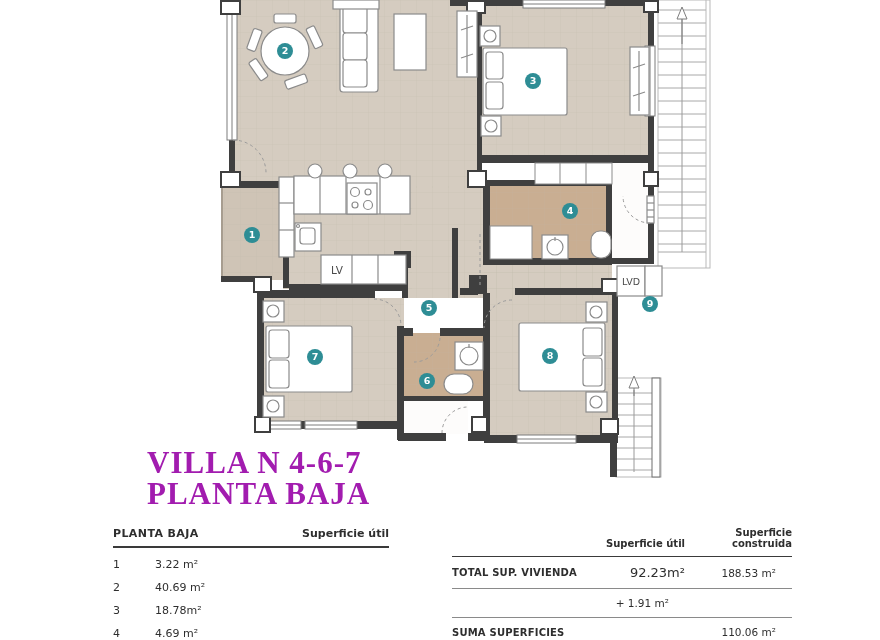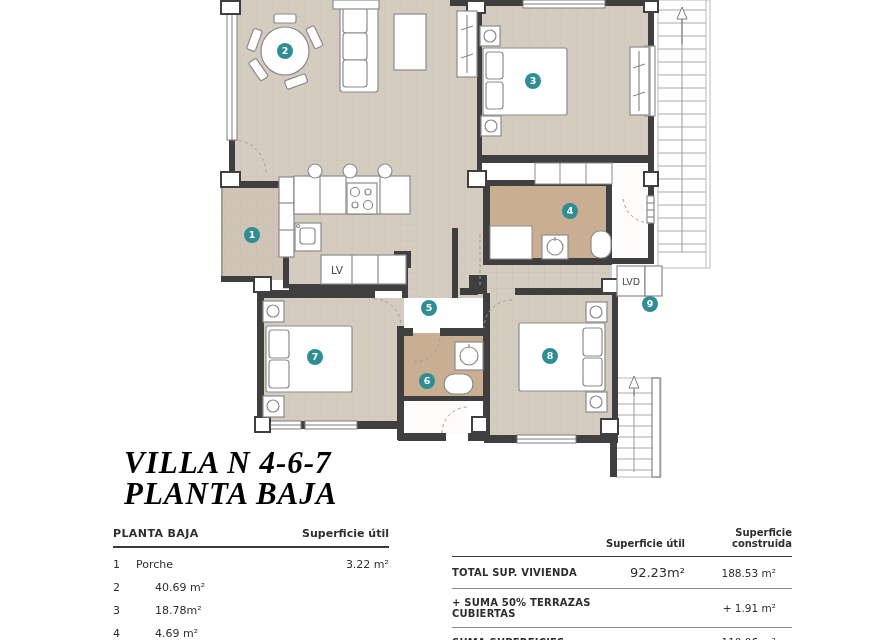--- a/index.html
+++ b/index.html
@@ -1,22 +1,22 @@
 <!DOCTYPE html>
 <html><head>
 <meta charset="utf-8">
 <style>
   html,body{margin:0;padding:0;background:#ffffff;}
   .screen{position:relative;width:880px;height:640px;overflow:hidden;background:#fff;
           font-family:"DejaVu Sans",sans-serif;}
   svg text{font-family:"DejaVu Sans",sans-serif;}
   .plan-svg{position:absolute;left:0;top:0;}
-  .title{position:absolute;left:124px;top:447px;
-         font-family:"Liberation Serif",serif;font-weight:700;color:#000000;
-         font-size:31px;line-height:31px;letter-spacing:1px;font-style:italic;}
+  .title{position:absolute;left:147px;top:447px;
+         font-family:"Liberation Serif",serif;font-weight:700;color:#a21caf;
+         font-size:31px;line-height:31px;letter-spacing:1px;}
   
   .ltable{position:absolute;left:113px;top:527px;width:276px;color:#2e2e2e;}
   .ltable .thead{display:flex;justify-content:space-between;align-items:flex-end;
                  border-bottom:2px solid #3a3a3a;padding-bottom:6px;}
   .ltable .thead .sec{font-size:11px;font-weight:700;letter-spacing:.4px;}
   .ltable .thead .col{font-size:11px;font-weight:700;}
   .ltable .row{display:flex;margin-top:10px;font-size:11px;align-items:baseline;}
   .ltable .row .n{width:23px;flex:none;}
   .ltable .row .nm{flex:1;}
   .ltable .row .v{flex:none;margin-left:19px;}
@@ -397,21 +397,20 @@
   <div>PLANTA BAJA</div>
 </div>
 
 <div class="ltable">
   <div class="thead">
     <span class="sec">PLANTA BAJA</span>
     <span class="col">Superficie útil</span>
   </div>
   <div class="row">
     <span class="n">1</span>
-    <span class="nm">Porche</span>
     <span class="v">3.22 m²</span>
   </div>
   <div class="row">
     <span class="n">2</span>
     <span class="v">40.69 m²</span>
   </div>
   <div class="row">
     <span class="n">3</span>
     <span class="v">18.78m²</span>
   </div>
@@ -426,21 +425,20 @@
     <span class="hd"></span>
     <span class="hd c1">Superficie útil</span>
     <span class="hd c2">Superficie construida</span>
   </div>
   <div class="grid rrow">
     <span class="lbl">TOTAL SUP. VIVIENDA</span>
     <span class="u">92.23m²</span>
     <span class="c">188.53 m²</span>
   </div>
   <div class="grid rrow">
-    <span class="lbl">+ SUMA 50% TERRAZAS CUBIERTAS</span>
     <span class="u"></span>
     <span class="c">+ 1.91 m²</span>
   </div>
   <div class="grid rrow">
     <span class="lbl">SUMA SUPERFICIES</span>
     <span class="u"></span>
     <span class="c">110.06 m²</span>
   </div>
 
 </div>

